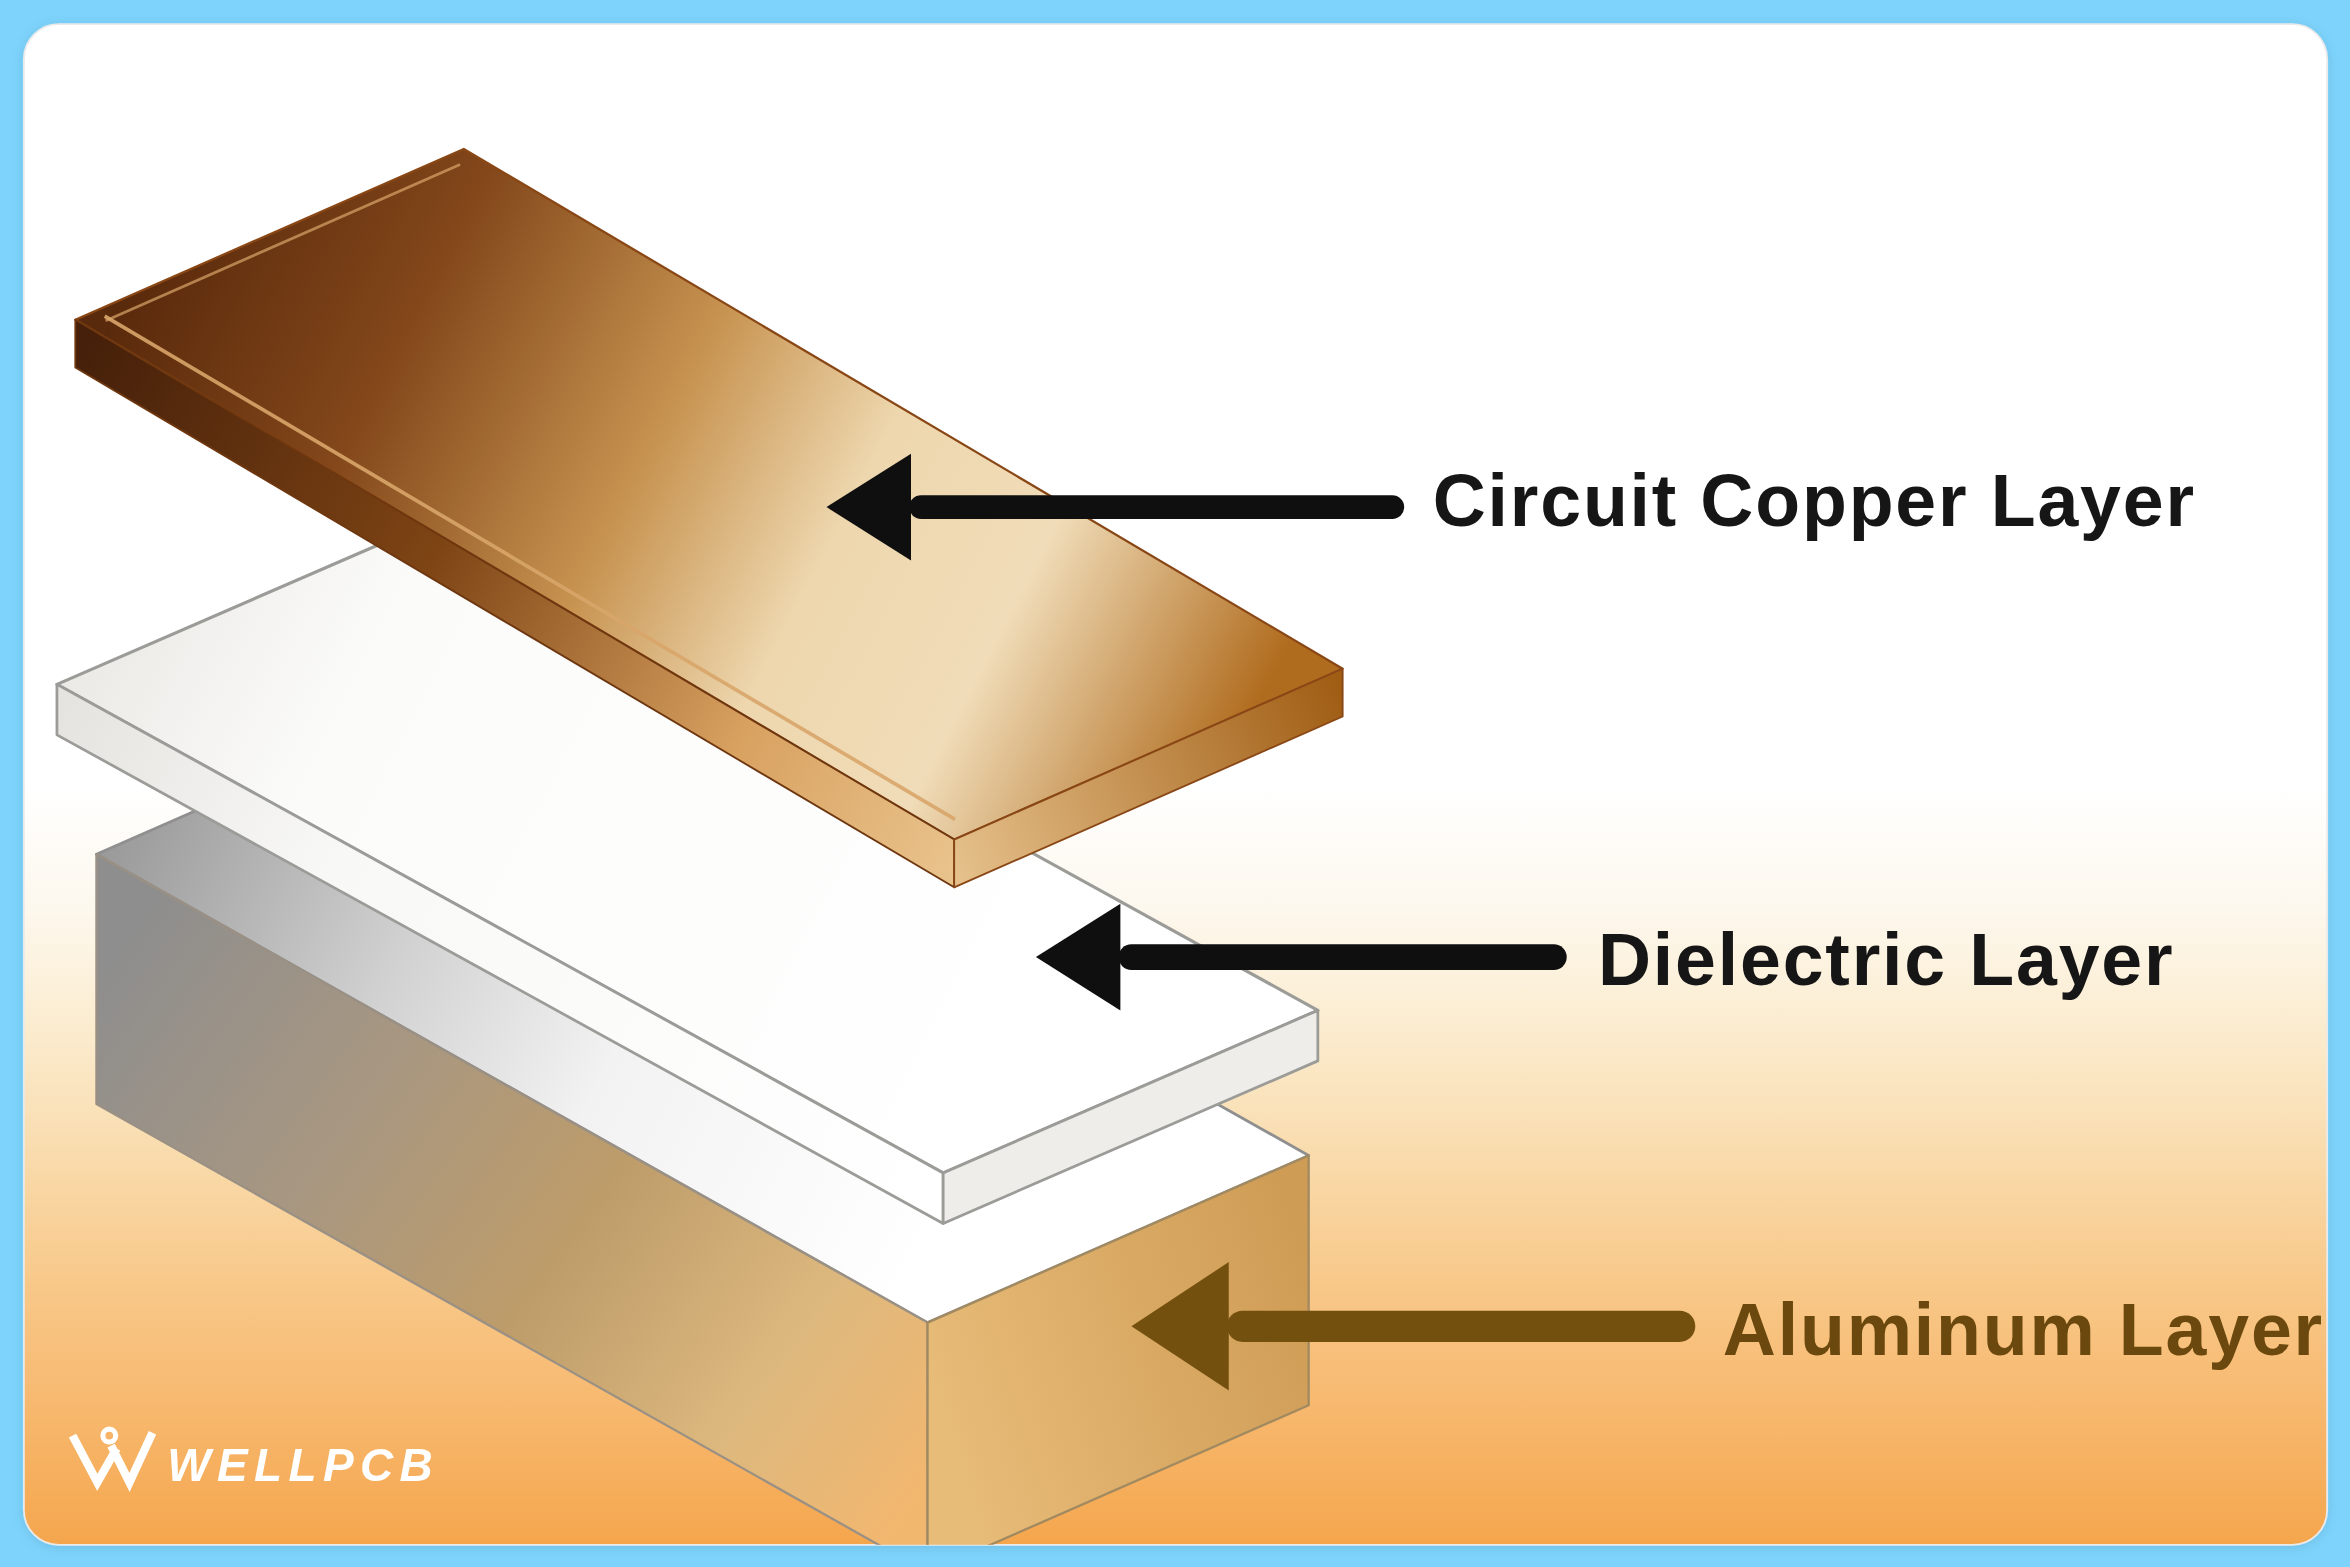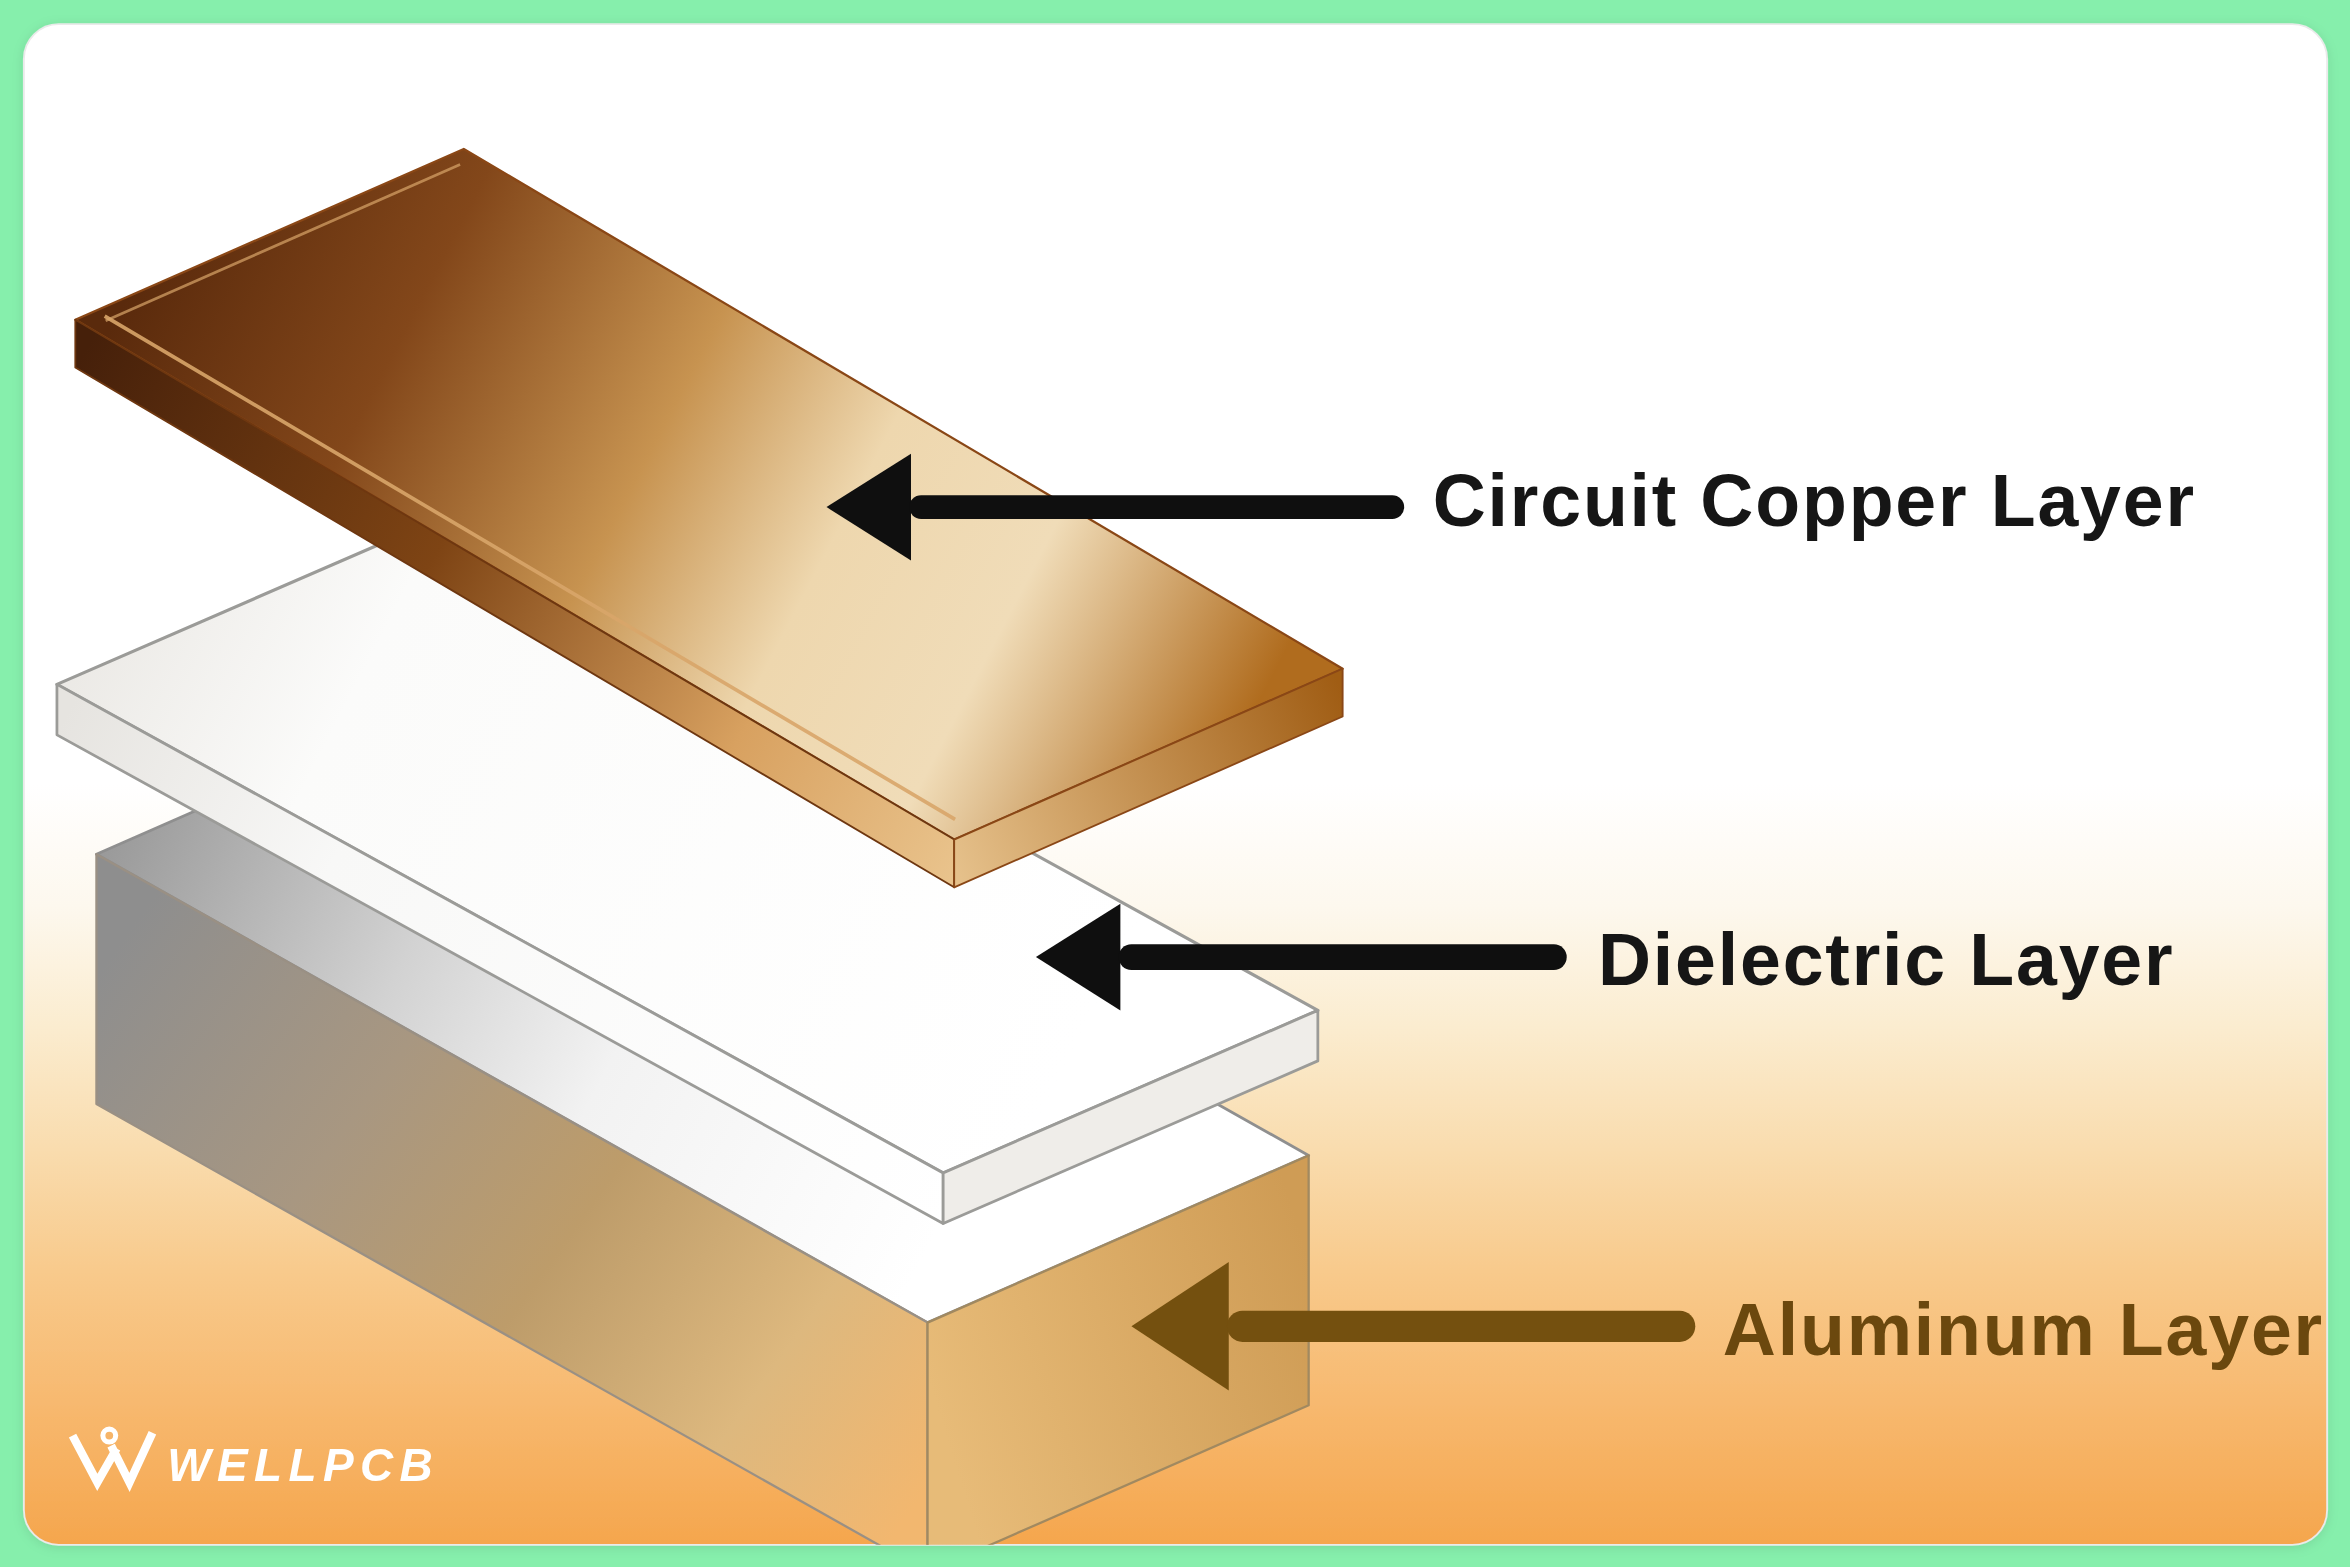--- a/index.html
+++ b/index.html
@@ -1,19 +1,19 @@
 <!DOCTYPE html>
 <html style="font-size:14.7px"><head>
 <meta charset="utf-8">
 <style>
   html,body{margin:0;padding:0;background:#ffffff;}
   .stage{
     position:relative;
     width:2351px;height:1568px;
-    background:#86efac;
+    background:#7dd3fc;
     font-family:"Liberation Sans", sans-serif;
     overflow:hidden;
   }
   svg{position:absolute;left:0;top:0;display:block;}
   text{font-family:"Liberation Sans", sans-serif;}
   .callout-label{
     font-size:80px;font-weight:700;letter-spacing:2px;
   }
   .brand-text{
     font-size:50px;font-weight:700;font-style:italic;letter-spacing:7px;

